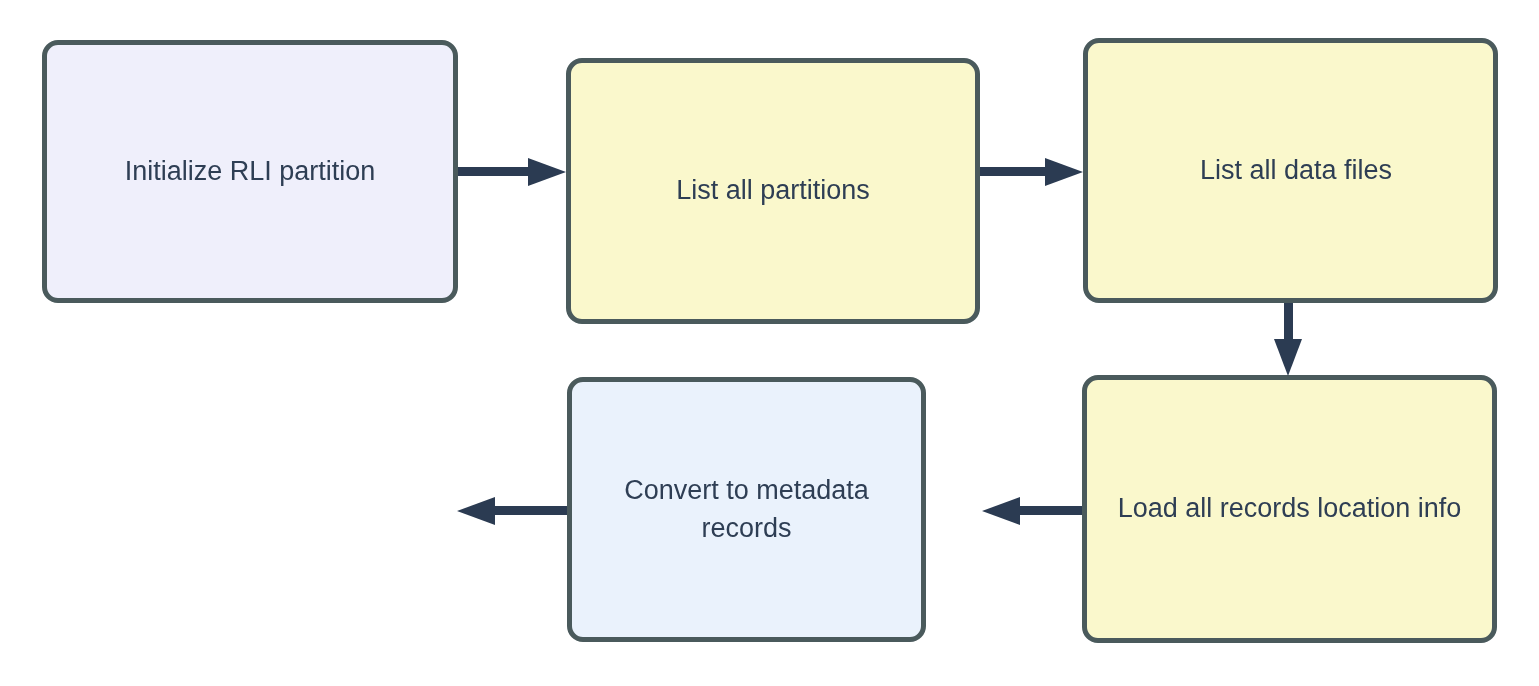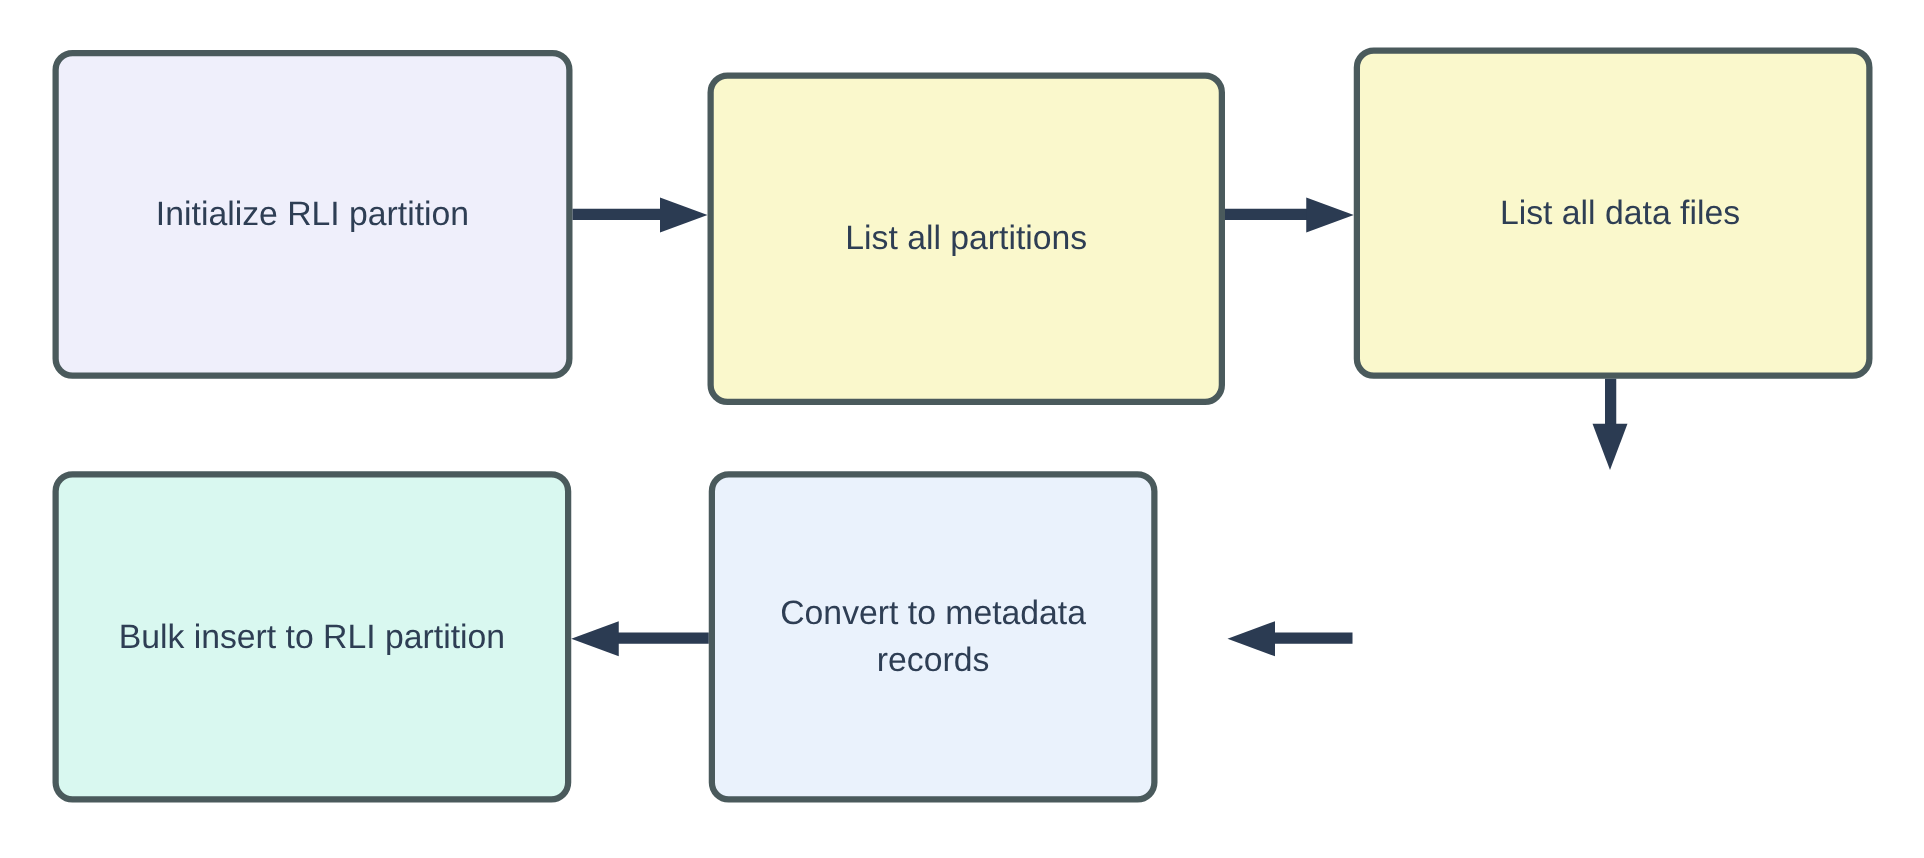--- a/index.html
+++ b/index.html
@@ -101,28 +101,28 @@
   </div>
 
   <div id="node-1" class="node" style="background-color: rgb(250, 248, 204); margin-top: 19px;">
     <span class="node-label">List all partitions</span>
   </div>
 
   <div id="node-2" class="node" style="background-color: rgb(250, 248, 204); padding-left: 11px;">
     <span class="node-label">List all data files</span>
   </div>
 
+  <div id="node-3" class="node" style="background-color: rgb(250, 248, 204);">
+    <span class="node-label">Load all records location info</span>
+  </div>
 
   <div id="node-4" class="node" style="background-color: rgb(234, 242, 252);">
     <span class="node-label">Convert to metadata records</span>
   </div>
 
-  <div id="node-5" class="node" style="background-color: rgb(217, 248, 240);">
-    <span class="node-label">Bulk insert to RLI partition</span>
-  </div>
 
   <div>
     <div id="a1-shaft" class="shaft-h"></div>
     <div id="a1-head" class="head head-right"></div>
   </div>
 
   <div>
     <div id="a2-shaft" class="shaft-h"></div>
     <div id="a2-head" class="head head-right"></div>
   </div>

